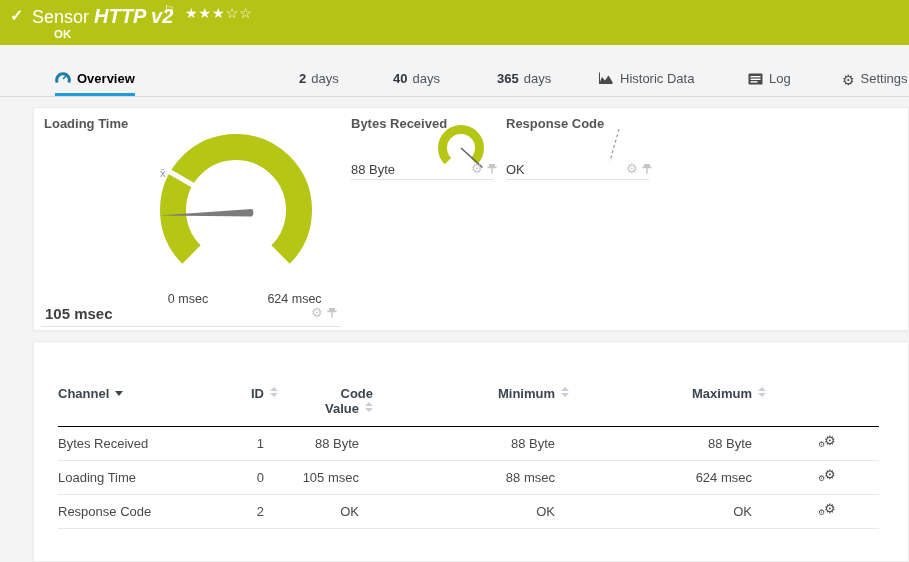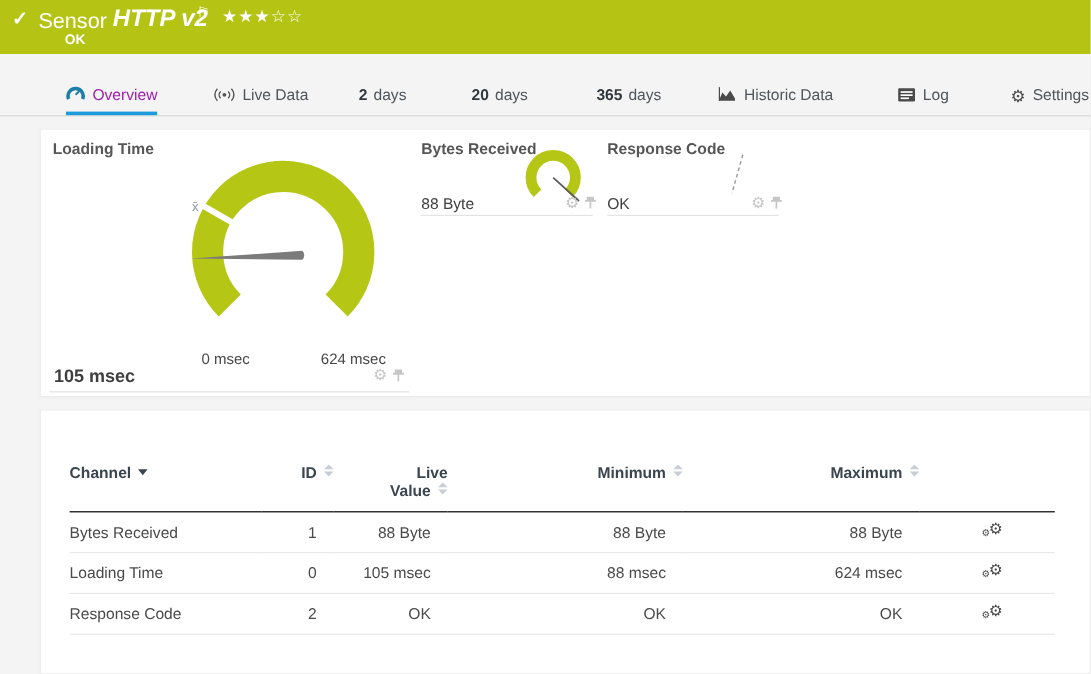--- a/index.html
+++ b/index.html
@@ -25,21 +25,21 @@
   
   #tabbar {
     position:absolute; left:0; top:45px; width:909px; height:52px;
     border-bottom:1px solid #d8d8d8;
   }
   .tab {
     position:absolute; bottom:0; height:30px; padding-top:5px;
     font-size:13px; color:#4e555d; white-space:nowrap; cursor:pointer;
   }
   .tab .tnum { font-weight:bold; color:#30373e; margin-right:5px; }
-  .tab.active { color:#a21caf; font-weight:normal; border-bottom:3px solid #1e9cd9; }
+  .tab.active { color:#000000; font-weight:bold; border-bottom:3px solid #1e9cd9; }
   .tab .ticon { display:inline-block; vertical-align:-2px; margin-right:6px; }
   .gear-glyph { font-style:normal; }
 
   
   .card {
     position:absolute; background:#fff; border:1px solid #ececec;
     box-shadow:0 1px 2px rgba(0,0,0,0.04);
   }
   #gauges-card { left:33px; top:107px; width:876px; height:224px; }
   #table-card  { left:33px; top:341px; width:876px; height:221px; overflow:hidden; }
@@ -89,34 +89,25 @@
 
   <div id="tabbar">
     <div class="tab active" style="left:55px;">
       <span class="ticon">
         <svg width="16" height="14" viewBox="0 0 16 14">
             <path d="M2.2 11.5 A6.3 6.3 0 1 1 13.8 11.5" fill="none" stroke="#1d7fa8" stroke-width="3"></path>
             <line x1="8" y1="8" x2="12.2" y2="3.8" stroke="#1d7fa8" stroke-width="1.6"></line>
           </svg>
       </span><span>Overview</span>
     </div>
-    <div class="tab" style="left:178px;">
-      <span class="ticon">
-        <svg width="18" height="12" viewBox="0 0 18 12">
-            <circle cx="9" cy="6" r="1.6" fill="#555"></circle>
-            <path d="M5.8 3.2 A4 4 0 0 0 5.8 8.8 M3.2 1 A7 7 0 0 0 3.2 11" fill="none" stroke="#555" stroke-width="1.2"></path>
-            <path d="M12.2 3.2 A4 4 0 0 1 12.2 8.8 M14.8 1 A7 7 0 0 1 14.8 11" fill="none" stroke="#555" stroke-width="1.2"></path>
-          </svg>
-      </span><span>Live Data</span>
-    </div>
     <div class="tab" style="left:299px;">
       <span class="tnum">2</span><span>days</span>
     </div>
     <div class="tab" style="left:393px;">
-      <span class="tnum">20</span><span>days</span>
+      <span class="tnum">40</span><span>days</span>
     </div>
     <div class="tab" style="left:497px;margin-top:46px;">
       <span class="tnum">365</span><span>days</span>
     </div>
     <div class="tab" style="left:598px;">
       <span class="ticon">
         <svg width="16" height="13" viewBox="0 0 16 13">
             <path d="M1 0 V12 H2 V1 Z" fill="#4a4a4a"></path>
             <path d="M1 12 L4 5 L7 8.5 L10.5 3.5 L14.5 10 V12 Z" fill="#4a4a4a"></path>
           </svg>
@@ -192,21 +183,21 @@
           <col class="c2">
           <col class="c3">
           <col class="c4">
           <col class="c5">
           <col class="c6">
         </colgroup>
       <thead>
         <tr>
           <th class="c-channel"><span>Channel</span><span class="caret-down"></span></th>
           <th><span>ID</span><span class="sort"><i class="up"></i><i class="dn"></i></span></th>
-          <th><span>Live</span><br><span>Value</span><span class="sort"><i class="up"></i><i class="dn"></i></span></th>
+          <th><span>Code</span><br><span>Value</span><span class="sort"><i class="up"></i><i class="dn"></i></span></th>
           <th><span>Minimum</span><span class="sort"><i class="up"></i><i class="dn"></i></span></th>
           <th><span>Maximum</span><span class="sort"><i class="up"></i><i class="dn"></i></span></th>
           <th></th>
         </tr>
       </thead>
       <tbody>
         <tr>
           <td class="c-channel">Bytes Received</td>
           <td>1</td>
           <td>88 Byte</td>

